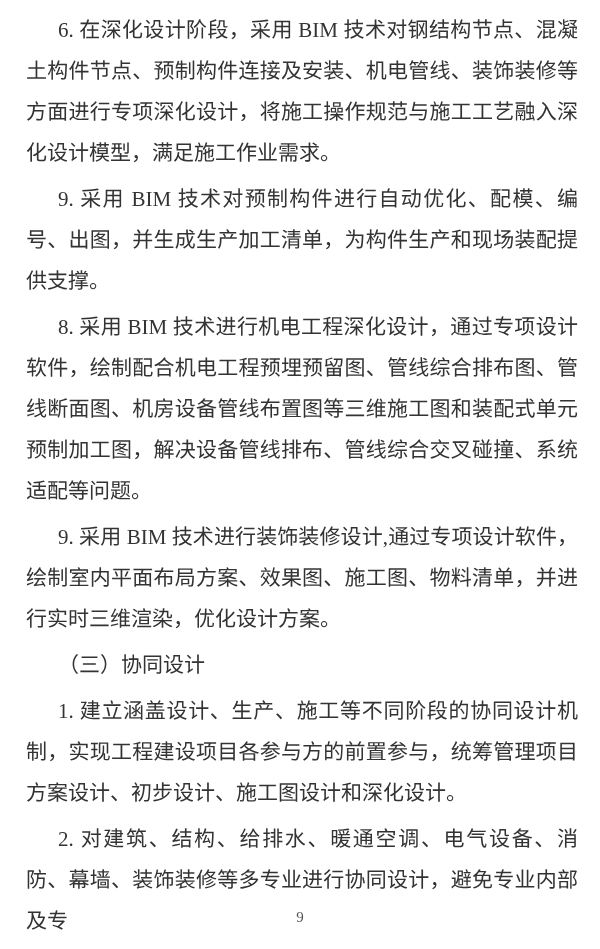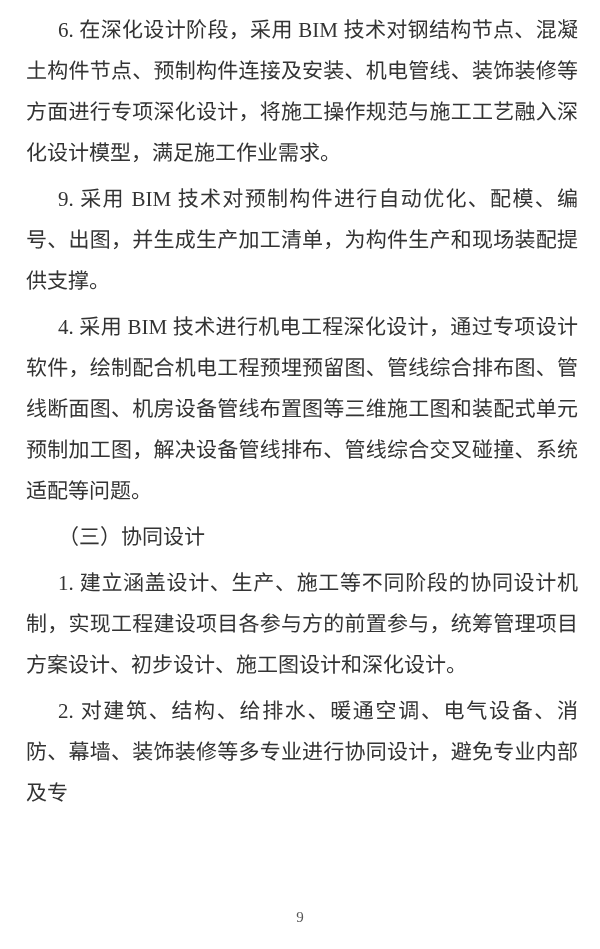--- a/index.html
+++ b/index.html
@@ -48,21 +48,22 @@
     color: #555555;
   }
 </style>
 </head>
 <body>
 
 <div class="page">
   <main class="doc-body">
     <p class="para body">6. 在深化设计阶段，采用 BIM 技术对钢结构节点、混凝土构件节点、预制构件连接及安装、机电管线、装饰装修等方面进行专项深化设计，将施工操作规范与施工工艺融入深化设计模型，满足施工作业需求。</p>
     <p class="para body">9. 采用 BIM 技术对预制构件进行自动优化、配模、编号、出图，并生成生产加工清单，为构件生产和现场装配提供支撑。</p>
-    <p class="para body">4. 采用 BIM 技术进行机电工程深化设计，通过专项设计软件，绘制配合机电工程预埋预留图、管线综合排布图、管线断面图、机房设备管线布置图等三维施工图和装配式单元预制加工图，解决设备管线排布、管线综合交叉碰撞、系统适配等问题。</p>
+    <p class="para body">8. 采用 BIM 技术进行机电工程深化设计，通过专项设计软件，绘制配合机电工程预埋预留图、管线综合排布图、管线断面图、机房设备管线布置图等三维施工图和装配式单元预制加工图，解决设备管线排布、管线综合交叉碰撞、系统适配等问题。</p>
+    <p class="para body">9. 采用 BIM 技术进行装饰装修设计,通过专项设计软件，绘制室内平面布局方案、效果图、施工图、物料清单，并进行实时三维渲染，优化设计方案。</p>
     <h3 class="para heading">（三）协同设计</h3>
     <p class="para body">1. 建立涵盖设计、生产、施工等不同阶段的协同设计机制，实现工程建设项目各参与方的前置参与，统筹管理项目方案设计、初步设计、施工图设计和深化设计。</p>
     <p class="para body">2. 对建筑、结构、给排水、暖通空调、电气设备、消防、幕墙、装饰装修等多专业进行协同设计，避免专业内部及专</p>
   </main>
 
   <footer class="page-footer">
     <span class="page-number">9</span>
   </footer>
 </div>
 

